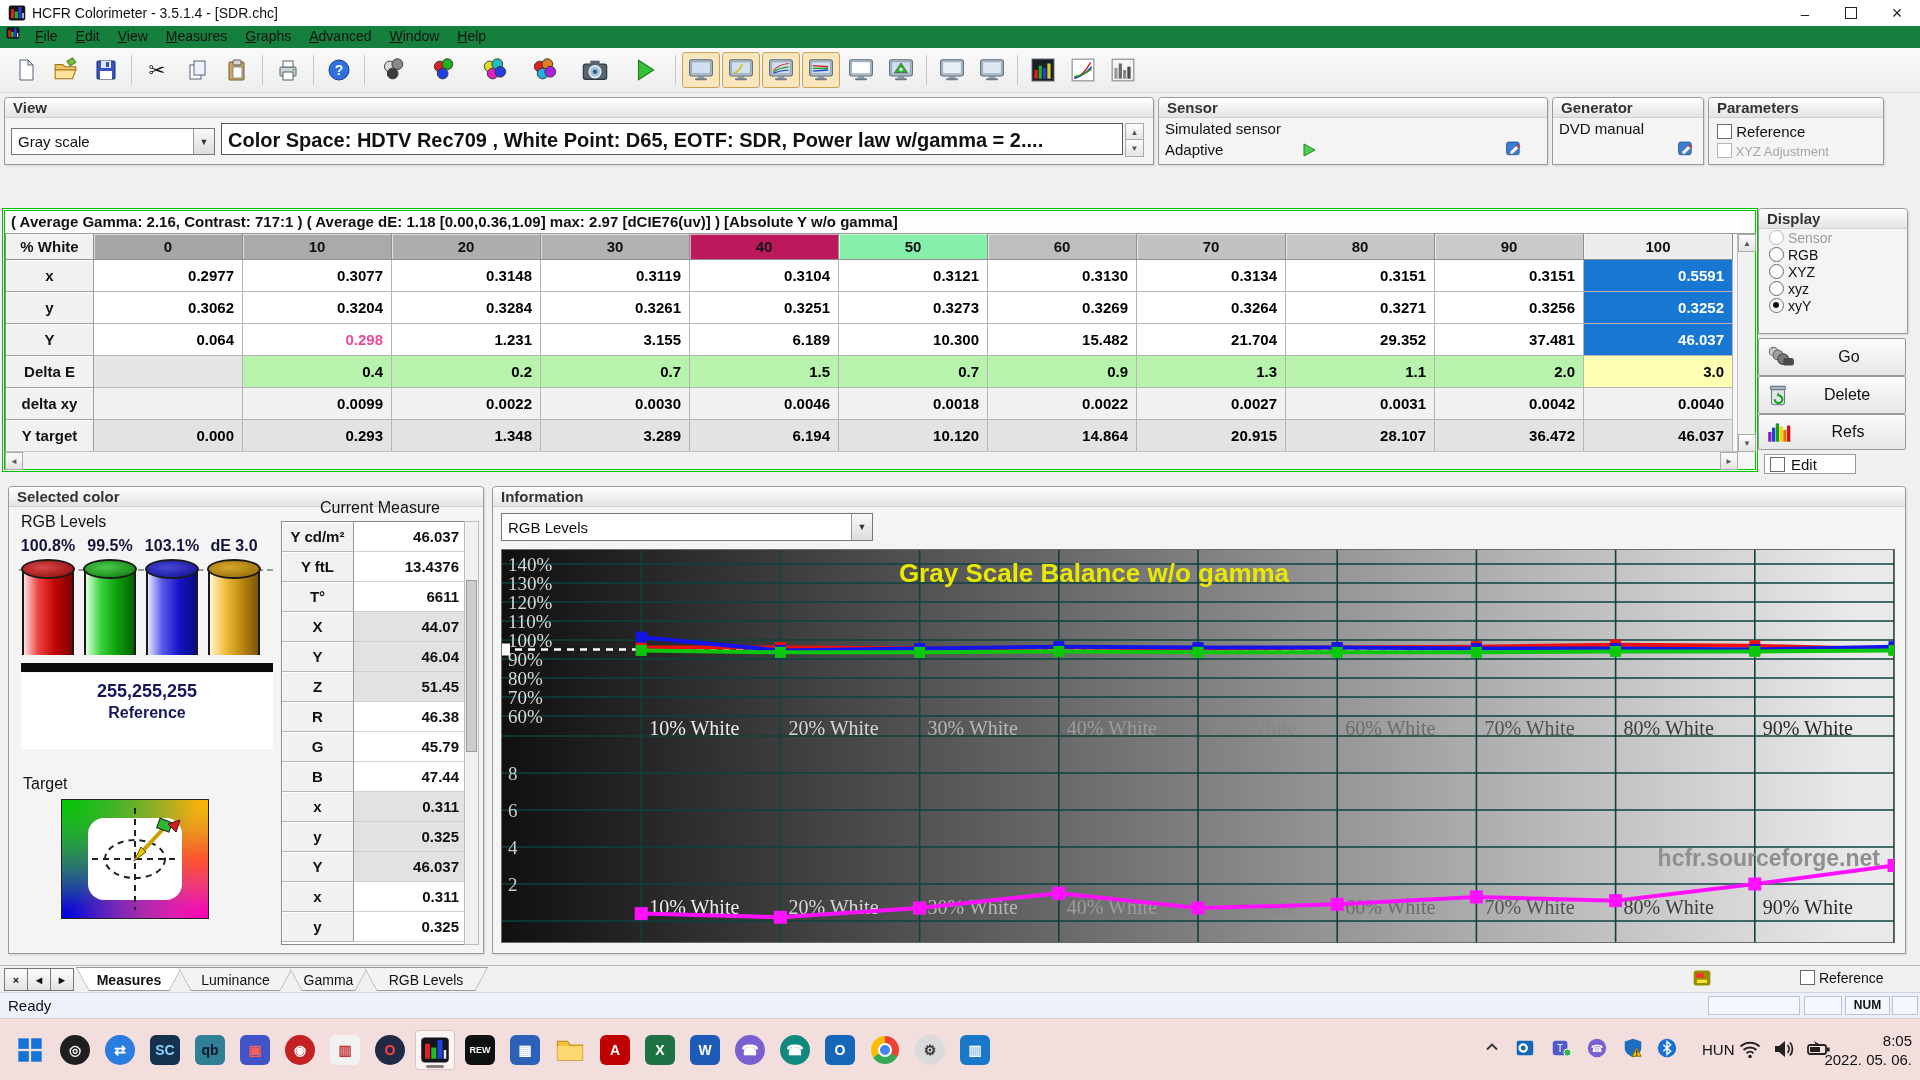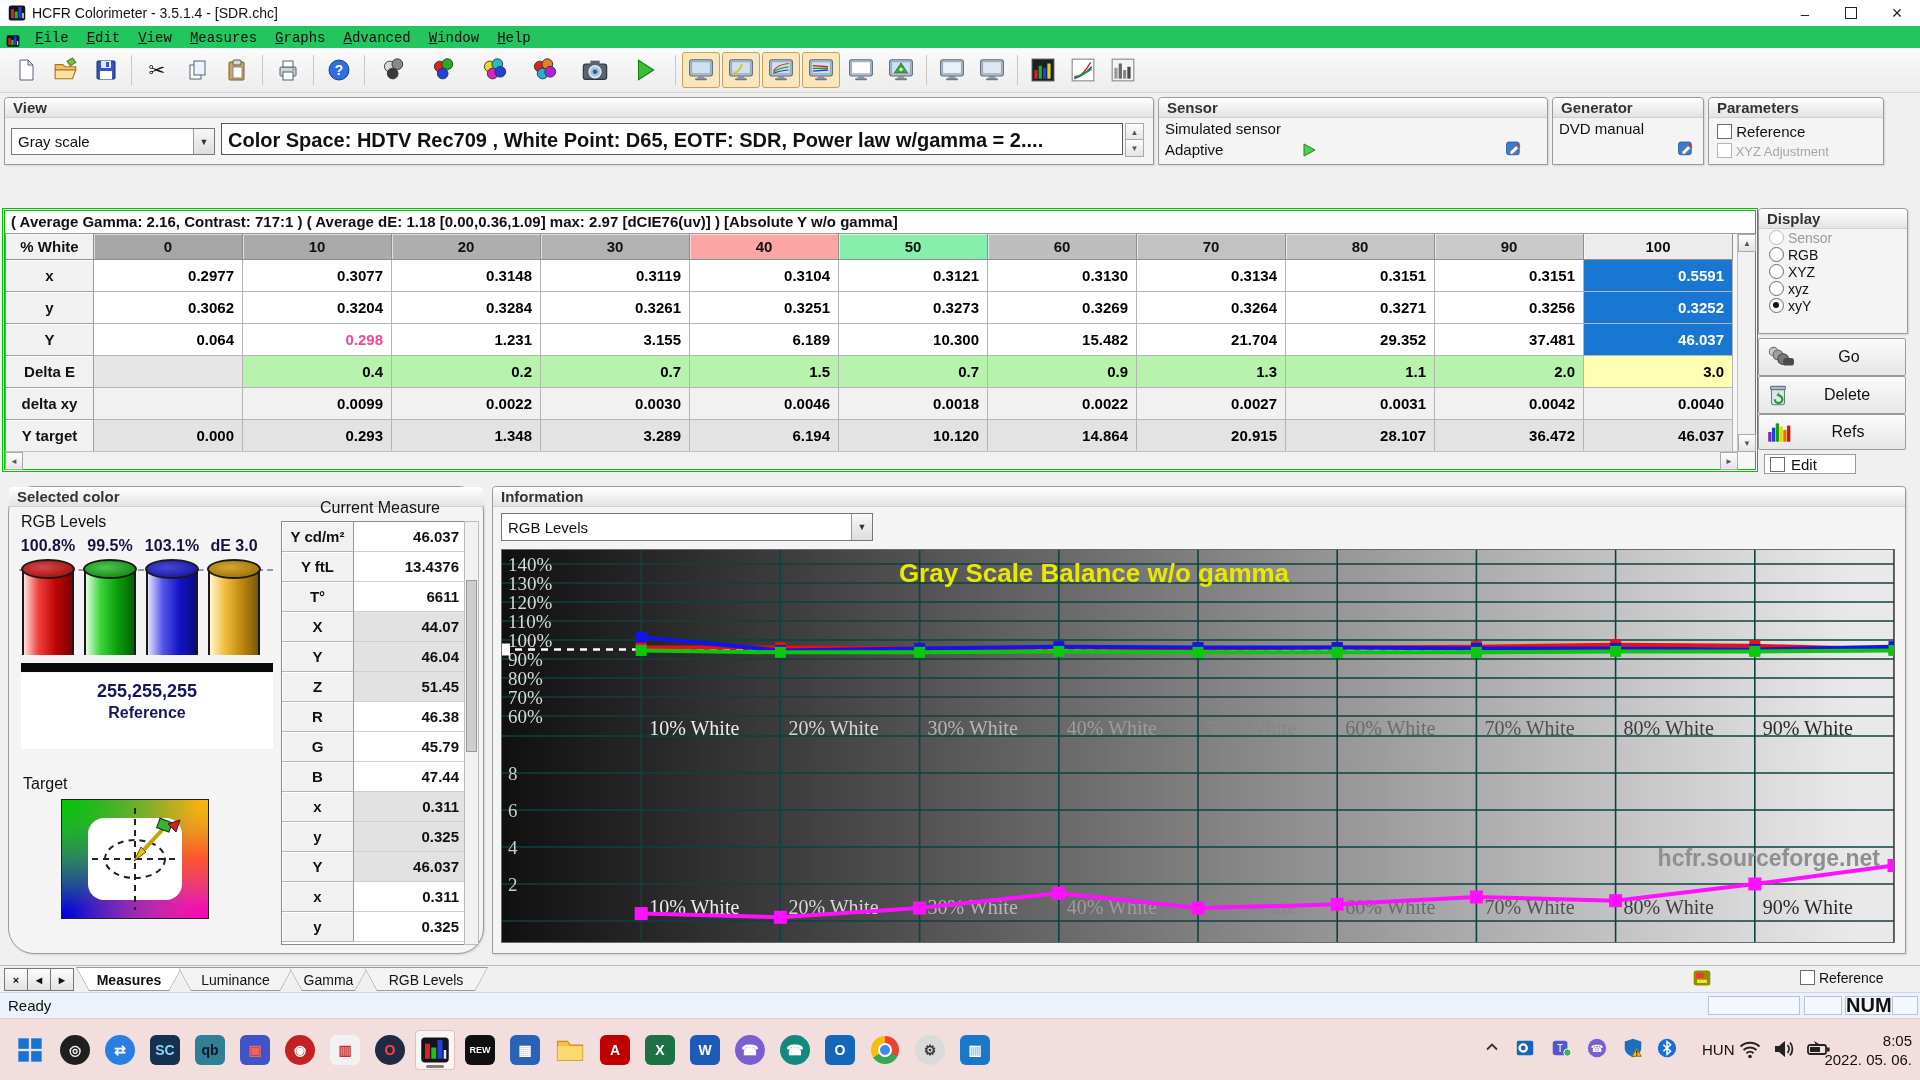--- a/index.html
+++ b/index.html
@@ -4,21 +4,21 @@
 <style>
   html,body{margin:0;padding:0;background:#444;}
   #app{position:relative;width:1920px;height:1080px;background:#f0f0f0;
        font-family:"Liberation Sans",sans-serif;color:#111;overflow:hidden;user-select:none;}
   
   #titlebar{position:absolute;left:0;top:0;width:100%;height:26px;background:#fff;border-bottom:1px solid #e2e2e2;display:flex;align-items:center;}
   #titlebar .ticon{margin:0 6px 0 8px;display:flex;}
   #titlebar .ttext{font-size:14px;}
   #winbtns{position:absolute;right:0;top:0;display:flex;}
   .winbtn{width:46px;height:26px;display:flex;align-items:center;justify-content:center;font-size:15px;color:#222;}
-  #menubar{position:absolute;left:0;top:26px;width:100%;height:22px;background:#22c55e;display:flex;align-items:flex-end;border-bottom:1px solid #e0e0e0;font-family:Liberation Mono, monospace;}
+  #menubar{position:absolute;left:0;top:26px;width:100%;height:22px;background:#15803d;display:flex;align-items:flex-start;border-bottom:1px solid #e0e0e0;}
   #menubar .micon{margin:0 6px 0 6px;display:flex;}
   .menu-item{padding:2px 9px;font-size:14px;}
   
   #toolbar{position:absolute;left:0;top:48px;width:100%;height:45px;background:linear-gradient(#fafafa,#ededed);display:flex;align-items:center;padding-left:6px;box-sizing:border-box;border-bottom:1px solid #d5d5d5;}
   .tbtn{width:36px;height:34px;margin:0 1px;border:1px solid transparent;border-radius:3px;display:flex;align-items:center;justify-content:center;}
   .tbtn.big{width:46px;height:38px;}
   .tbtn.pressed{background:#f8e6bd;border-color:#cfa052;}
   .tsep{width:1px;height:30px;background:#c8c8c8;margin:0 5px;}
   
   .gbox{position:absolute;border:1px solid #9a9a9a;border-radius:4px 4px 0 0;background:#f4f4f4;box-shadow:1px 1px 2px rgba(0,0,0,.12);}
@@ -45,21 +45,21 @@
   .sbtn{position:absolute;background:linear-gradient(#fdfdfd,#e4e4e4);border:1px solid #aaa;color:#555;font-size:8px;display:flex;align-items:center;justify-content:center;}
   
   #display-panel{left:1758px;top:208px;width:148px;height:124px;}
   .dprow{font-size:14px;padding:1px 0 0 10px;}
   .dprow.dis{color:#9a9a9a;}
   .dbtn{position:absolute;left:1758px;width:146px;background:linear-gradient(#fbfbfb,#e7e7e7);border:1px solid #9a9a9a;border-radius:2px;display:flex;align-items:center;font-size:16px;}
   .dbtn .dicon{margin:2px 6px;display:flex;}
   .dbtn .dtext{flex:1;text-align:center;padding-right:8px;}
   #edit-box{position:absolute;left:1764px;top:454px;width:92px;height:20px;background:#fff;border:1px solid #9a9a9a;display:flex;align-items:center;gap:6px;padding-left:5px;font-size:15px;box-sizing:border-box;}
   
-  #selected-panel{left:8px;top:486px;width:474px;height:466px;border-radius:26px;}
+  #selected-panel{left:8px;top:486px;width:474px;height:466px;}
   #sc-sub{position:absolute;left:12px;top:26px;font-size:16px;}
   #barsbox{position:absolute;left:8px;top:50px;width:262px;height:126px;}
   #bars-dash{position:absolute;left:2px;top:32px;width:254px;border-top:2px dashed #9a9a9a;}
   #bars-flex{position:absolute;left:0;top:0;display:flex;}
   .bar-item{display:flex;flex-direction:column;align-items:center;width:62px;position:relative;}
   .bar-label{font-weight:bold;font-size:16px;color:#14143c;height:22px;}
   .cyl{width:54px;height:96px;position:relative;}
   .cyl .body{position:absolute;left:1px;right:1px;top:11px;bottom:0;border-left:2px solid #1a1a1a;border-right:2px solid #1a1a1a;}
   .cyl .top{position:absolute;left:0;right:0;top:0;height:20px;border-radius:50%;border:2px solid #1a1a1a;box-sizing:border-box;}
   .cyl-red .body{background:linear-gradient(90deg,#ffe0e0,#ee4040 30%,#c00505 65%,#7d0202);}
@@ -98,21 +98,21 @@
   #chart svg{position:absolute;inset:0;}
   
   #tabbar{position:absolute;left:0;top:965px;width:100%;height:27px;background:#f0f0f0;border-top:1px solid #b9b9b9;}
   .navbtn{position:absolute;top:2px;width:22px;height:21px;background:linear-gradient(#fdfdfd,#e2e2e2);border:1px solid #777;display:flex;align-items:center;justify-content:center;font-size:11px;font-weight:bold;}
   .tab{position:absolute;top:1px;height:24px;line-height:24px;text-align:center;font-size:14px;
        clip-path:polygon(0 0,100% 0,calc(100% - 13px) 100%,13px 100%);background:#9a9a9a;}
   .tab .tin{position:absolute;inset:1px;clip-path:polygon(0 0,100% 0,calc(100% - 12px) 100%,12px 100%);background:#f3f3f3;}
   .tab.active .tin{background:#fff;font-weight:bold;}
   #statusbar{position:absolute;left:0;top:992px;width:100%;height:26px;background:#edf2fa;border-top:1px solid #ccd6e6;font-size:15px;}
   #status-text{position:absolute;left:8px;top:4px;}
-  .scell{position:absolute;top:3px;height:19px;border:1px solid #b9c3d3;background:#f4f8fe;box-sizing:border-box;font-size:20px;display:fl ex;text-align:center;line-height:17px;}
+  .scell{position:absolute;top:3px;height:19px;border:1px solid #b9c3d3;background:#f4f8fe;box-sizing:border-box;font-size:12px;display:fl ex;text-align:center;line-height:17px;}
   
   #taskbar{position:absolute;left:0;top:1018px;width:100%;height:62px;background:#f2dedd;border-top:1px solid #e0cbca;}
   .tk-app{position:absolute;top:11px;width:40px;height:40px;border-radius:4px;display:flex;align-items:center;justify-content:center;}
   .tk-app.active{background:rgba(255,255,255,.65);box-shadow:inset 0 0 0 1px #dcc2c1;}
   .tk-app.active::after{content:'';position:absolute;bottom:2px;left:11px;right:11px;height:3px;border-radius:2px;background:#8a7a7a;}
   .tk-tile{width:30px;height:30px;border-radius:6px;display:flex;align-items:center;justify-content:center;font-weight:bold;font-size:14px;}
   .ic-chrome{width:28px;height:28px;border-radius:50%;background:conic-gradient(#ea4335 0 33%,#34a853 33% 66%,#fbbc05 66% 100%);position:relative;}
   .ic-chrome::after{content:'';position:absolute;inset:7px;background:#4285f4;border:2.5px solid #fff;border-radius:50%;}
   .tray-item{position:absolute;top:18px;display:flex;align-items:center;justify-content:center;}
   #tray-clock{position:absolute;right:8px;top:12px;text-align:right;font-size:15px;line-height:19px;color:#111;}
@@ -419,21 +419,21 @@
 
   <div id="measures-frame">
     <div id="measures-inner">
       <div id="msummary">( Average Gamma: 2.16, Contrast: 717:1 ) ( Average dE: 1.18 [0.00,0.36,1.09] max: 2.97 [dCIE76(uv)] ) [Absolute Y w/o gamma]</div>
       <div id="mtable">
           <div class="mc mhead" style="background:#f1f1f1;font-style:normal;">% White</div>
           <div class="mc mhead" style="background:rgb(166,166,166);">0</div>
           <div class="mc mhead" style="background:rgb(170,170,170);">10</div>
           <div class="mc mhead" style="background:rgb(174,174,174);">20</div>
           <div class="mc mhead" style="background:rgb(178,178,178);">30</div>
-          <div class="mc mhead" style="background:#fca5a5;">40</div>
+          <div class="mc mhead" style="background:#be185d;">40</div>
           <div class="mc mhead" style="background:#86efac;">50</div>
           <div class="mc mhead" style="background:rgb(190,190,190);">60</div>
           <div class="mc mhead" style="background:rgb(194,194,194);">70</div>
           <div class="mc mhead" style="background:rgb(198,198,198);">80</div>
           <div class="mc mhead" style="background:rgb(202,202,202);">90</div>
           <div class="mc mhead" style="background:#ececec;">100</div>
           <div class="mc mlabel">x</div>
           <div class="mc mval" style="background:#ffffff;color:#000;">0.2977</div>
           <div class="mc mval" style="background:#ffffff;color:#000;">0.3077</div>
           <div class="mc mval" style="background:#ffffff;color:#000;">0.3148</div>

